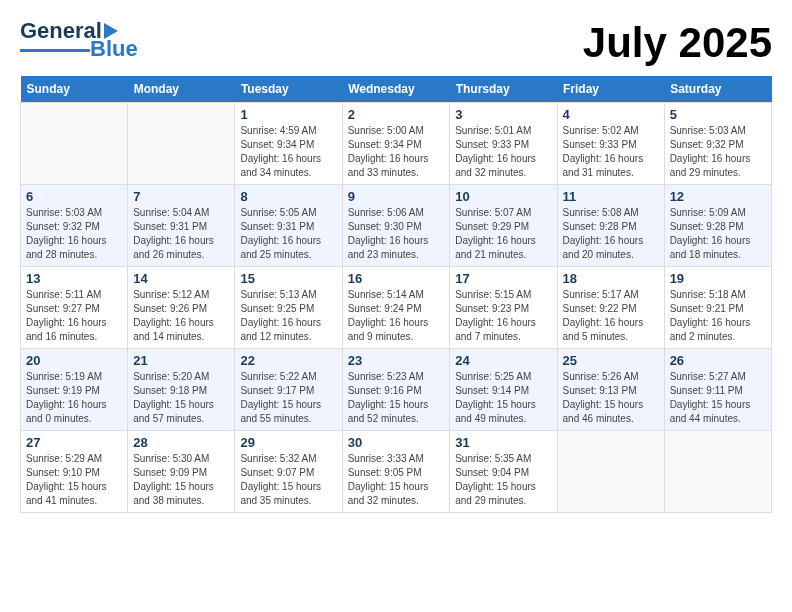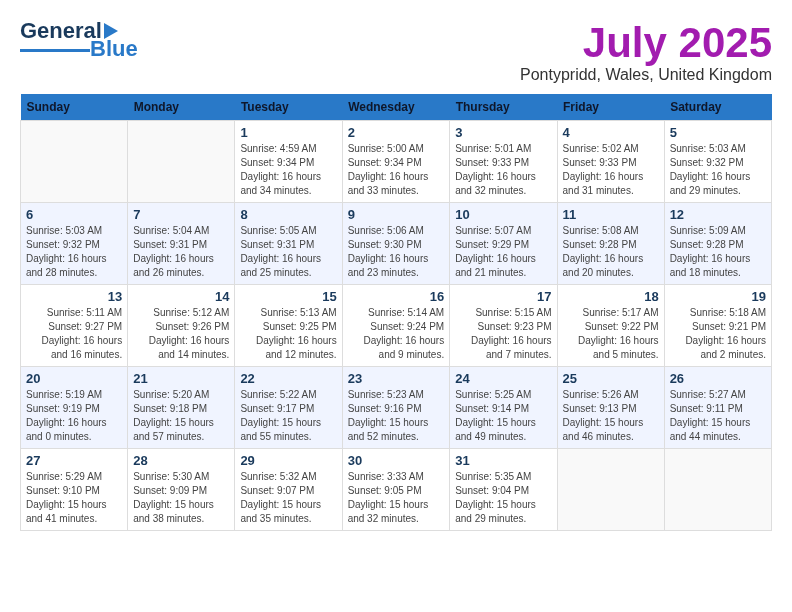--- a/index.html
+++ b/index.html
@@ -43,35 +43,35 @@
       height: 3px;
       background: #2979c8;
       margin-top: 2px;
     }
     .title-block {
       text-align: right;
     }
     .month-title {
       font-size: 42px;
       font-weight: bold;
-      color: #a21caf;
+      color: #000000;
       line-height: 1.1;
     }
     .location {
       font-size: 16px;
       color: #333;
     }
     table {
       width: 100%;
       border-collapse: collapse;
       font-size: 11px;
     }
     thead tr th {
       background: #2979c8;
-      color: #0f172a;
+      color: #ffffff;
       text-align: left;
       padding: 6px 6px;
       font-size: 12px;
       font-weight: bold;
       margin-top: 44px;
     }
     tbody tr td {
       border: 1px solid #ddd;
       vertical-align: top;
       padding: 4px 5px;
@@ -102,21 +102,20 @@
       <span class="logo-text">General</span>
       <span class="logo-arrow"></span>
     </div>
     <div style="display:flex; align-items:center; margin-top:-4px;">
       <div class="logo-line"></div>
       <span class="logo-text blue" style="color:#2979c8; font-size:22px; font-weight:bold; margin-left:0;">Blue</span>
     </div>
   </div>
   <div class="title-block">
     <div class="month-title">July 2025</div>
-    <div class="location">Pontypridd, Wales, United Kingdom</div>
   </div>
 </div>
 
 <table>
   <thead>
     <tr>
       <th>Sunday</th>
       <th>Monday</th>
       <th>Tuesday</th>
       <th>Wednesday</th>
@@ -209,38 +208,38 @@
 and 20 minutes.</div>
         </td>
         <td style="background: rgb(240, 244, 255); margin-left: 12px;">
           <span class="day-num">12</span>
           <div class="day-detail" style="white-space: pre-line;">Sunrise: 5:09 AM
 Sunset: 9:28 PM
 Daylight: 16 hours
 and 18 minutes.</div>
         </td>
       </tr>
-      <tr style="background: rgb(255, 255, 255); text-align: right;">
+      <tr style="background: rgb(255, 255, 255);">
         <td>
           <span class="day-num">13</span>
           <div class="day-detail" style="white-space: pre-line;">Sunrise: 5:11 AM
 Sunset: 9:27 PM
 Daylight: 16 hours
 and 16 minutes.</div>
         </td>
         <td>
           <span class="day-num">14</span>
           <div class="day-detail" style="white-space: pre-line;">Sunrise: 5:12 AM
 Sunset: 9:26 PM
 Daylight: 16 hours
 and 14 minutes.</div>
         </td>
         <td>
           <span class="day-num">15</span>
-          <div class="day-detail" style="white-space: pre-line; margin-left: 12px;">Sunrise: 5:13 AM
+          <div class="day-detail" style="white-space: pre-line;">Sunrise: 5:13 AM
 Sunset: 9:25 PM
 Daylight: 16 hours
 and 12 minutes.</div>
         </td>
         <td>
           <span class="day-num">16</span>
           <div class="day-detail" style="white-space: pre-line;">Sunrise: 5:14 AM
 Sunset: 9:24 PM
 Daylight: 16 hours
 and 9 minutes.</div>

